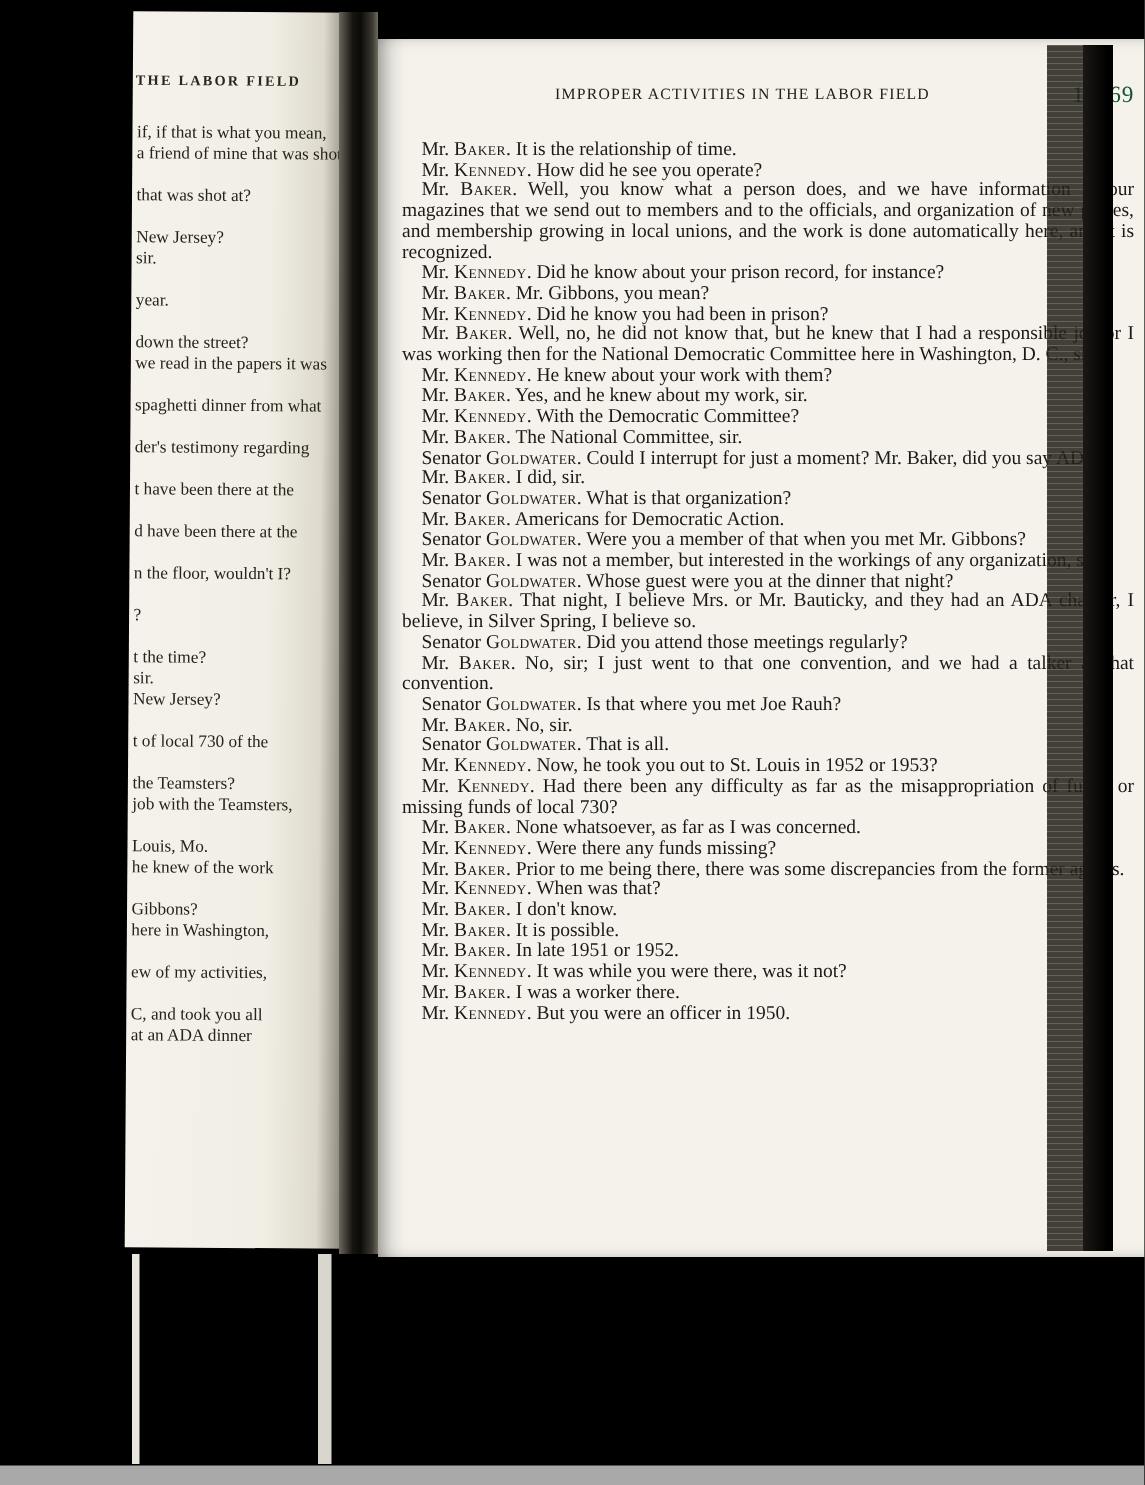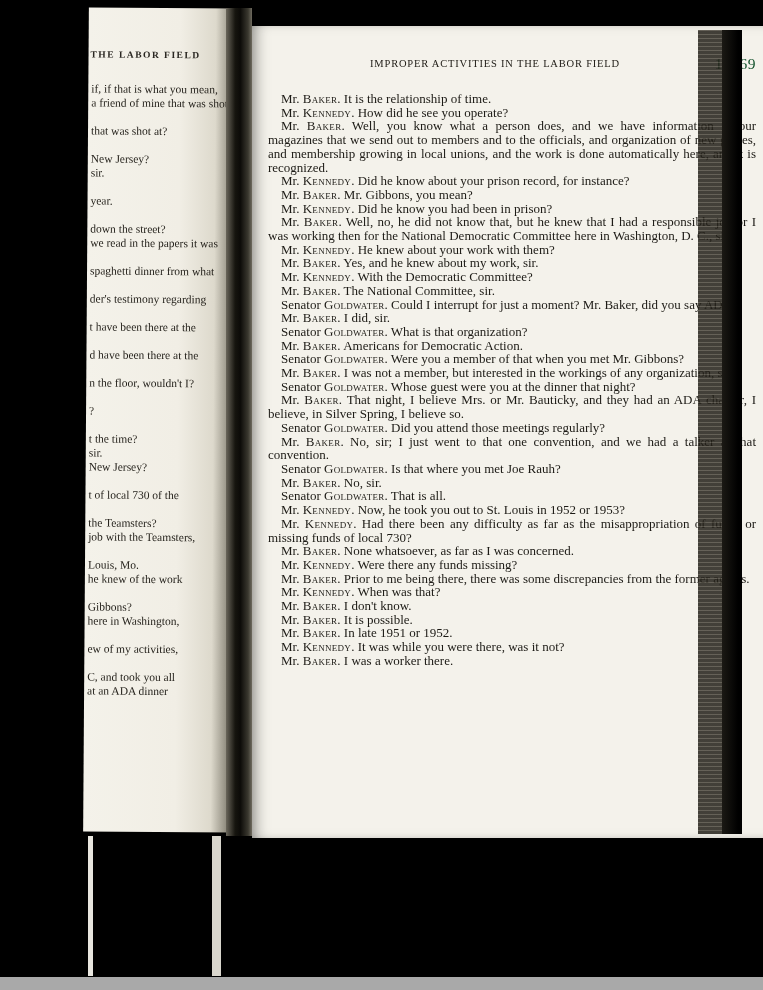--- a/index.html
+++ b/index.html
@@ -125,20 +125,21 @@
           <p class="line">Mr. <span class="sc">Kennedy</span>. Had there been any difficulty as far as the misappropriation of funds or missing funds of local 730?</p>
           <p class="line">Mr. <span class="sc">Baker</span>. None whatsoever, as far as I was concerned.</p>
           <p class="line">Mr. <span class="sc">Kennedy</span>. Were there any funds missing?</p>
           <p class="line">Mr. <span class="sc">Baker</span>. Prior to me being there, there was some discrepancies from the former agents.</p>
           <p class="line">Mr. <span class="sc">Kennedy</span>. When was that?</p>
           <p class="line">Mr. <span class="sc">Baker</span>. I don't know.</p>
           <p class="line">Mr. <span class="sc">Baker</span>. It is possible.</p>
           <p class="line">Mr. <span class="sc">Baker</span>. In late 1951 or 1952.</p>
           <p class="line">Mr. <span class="sc">Kennedy</span>. It was while you were there, was it not?</p>
           <p class="line">Mr. <span class="sc">Baker</span>. I was a worker there.</p>
+          <p class="line">Mr. <span class="sc">Kennedy</span>. But you were an officer in 1950.</p>
         </div>
     </div>
   </div>
 
   <div class="page-edges"></div>
   <div class="edge-fade"></div>
 
   <div class="sliver-a"></div>
   <div class="sliver-b"></div>
   <div class="bottom-bar"></div>

